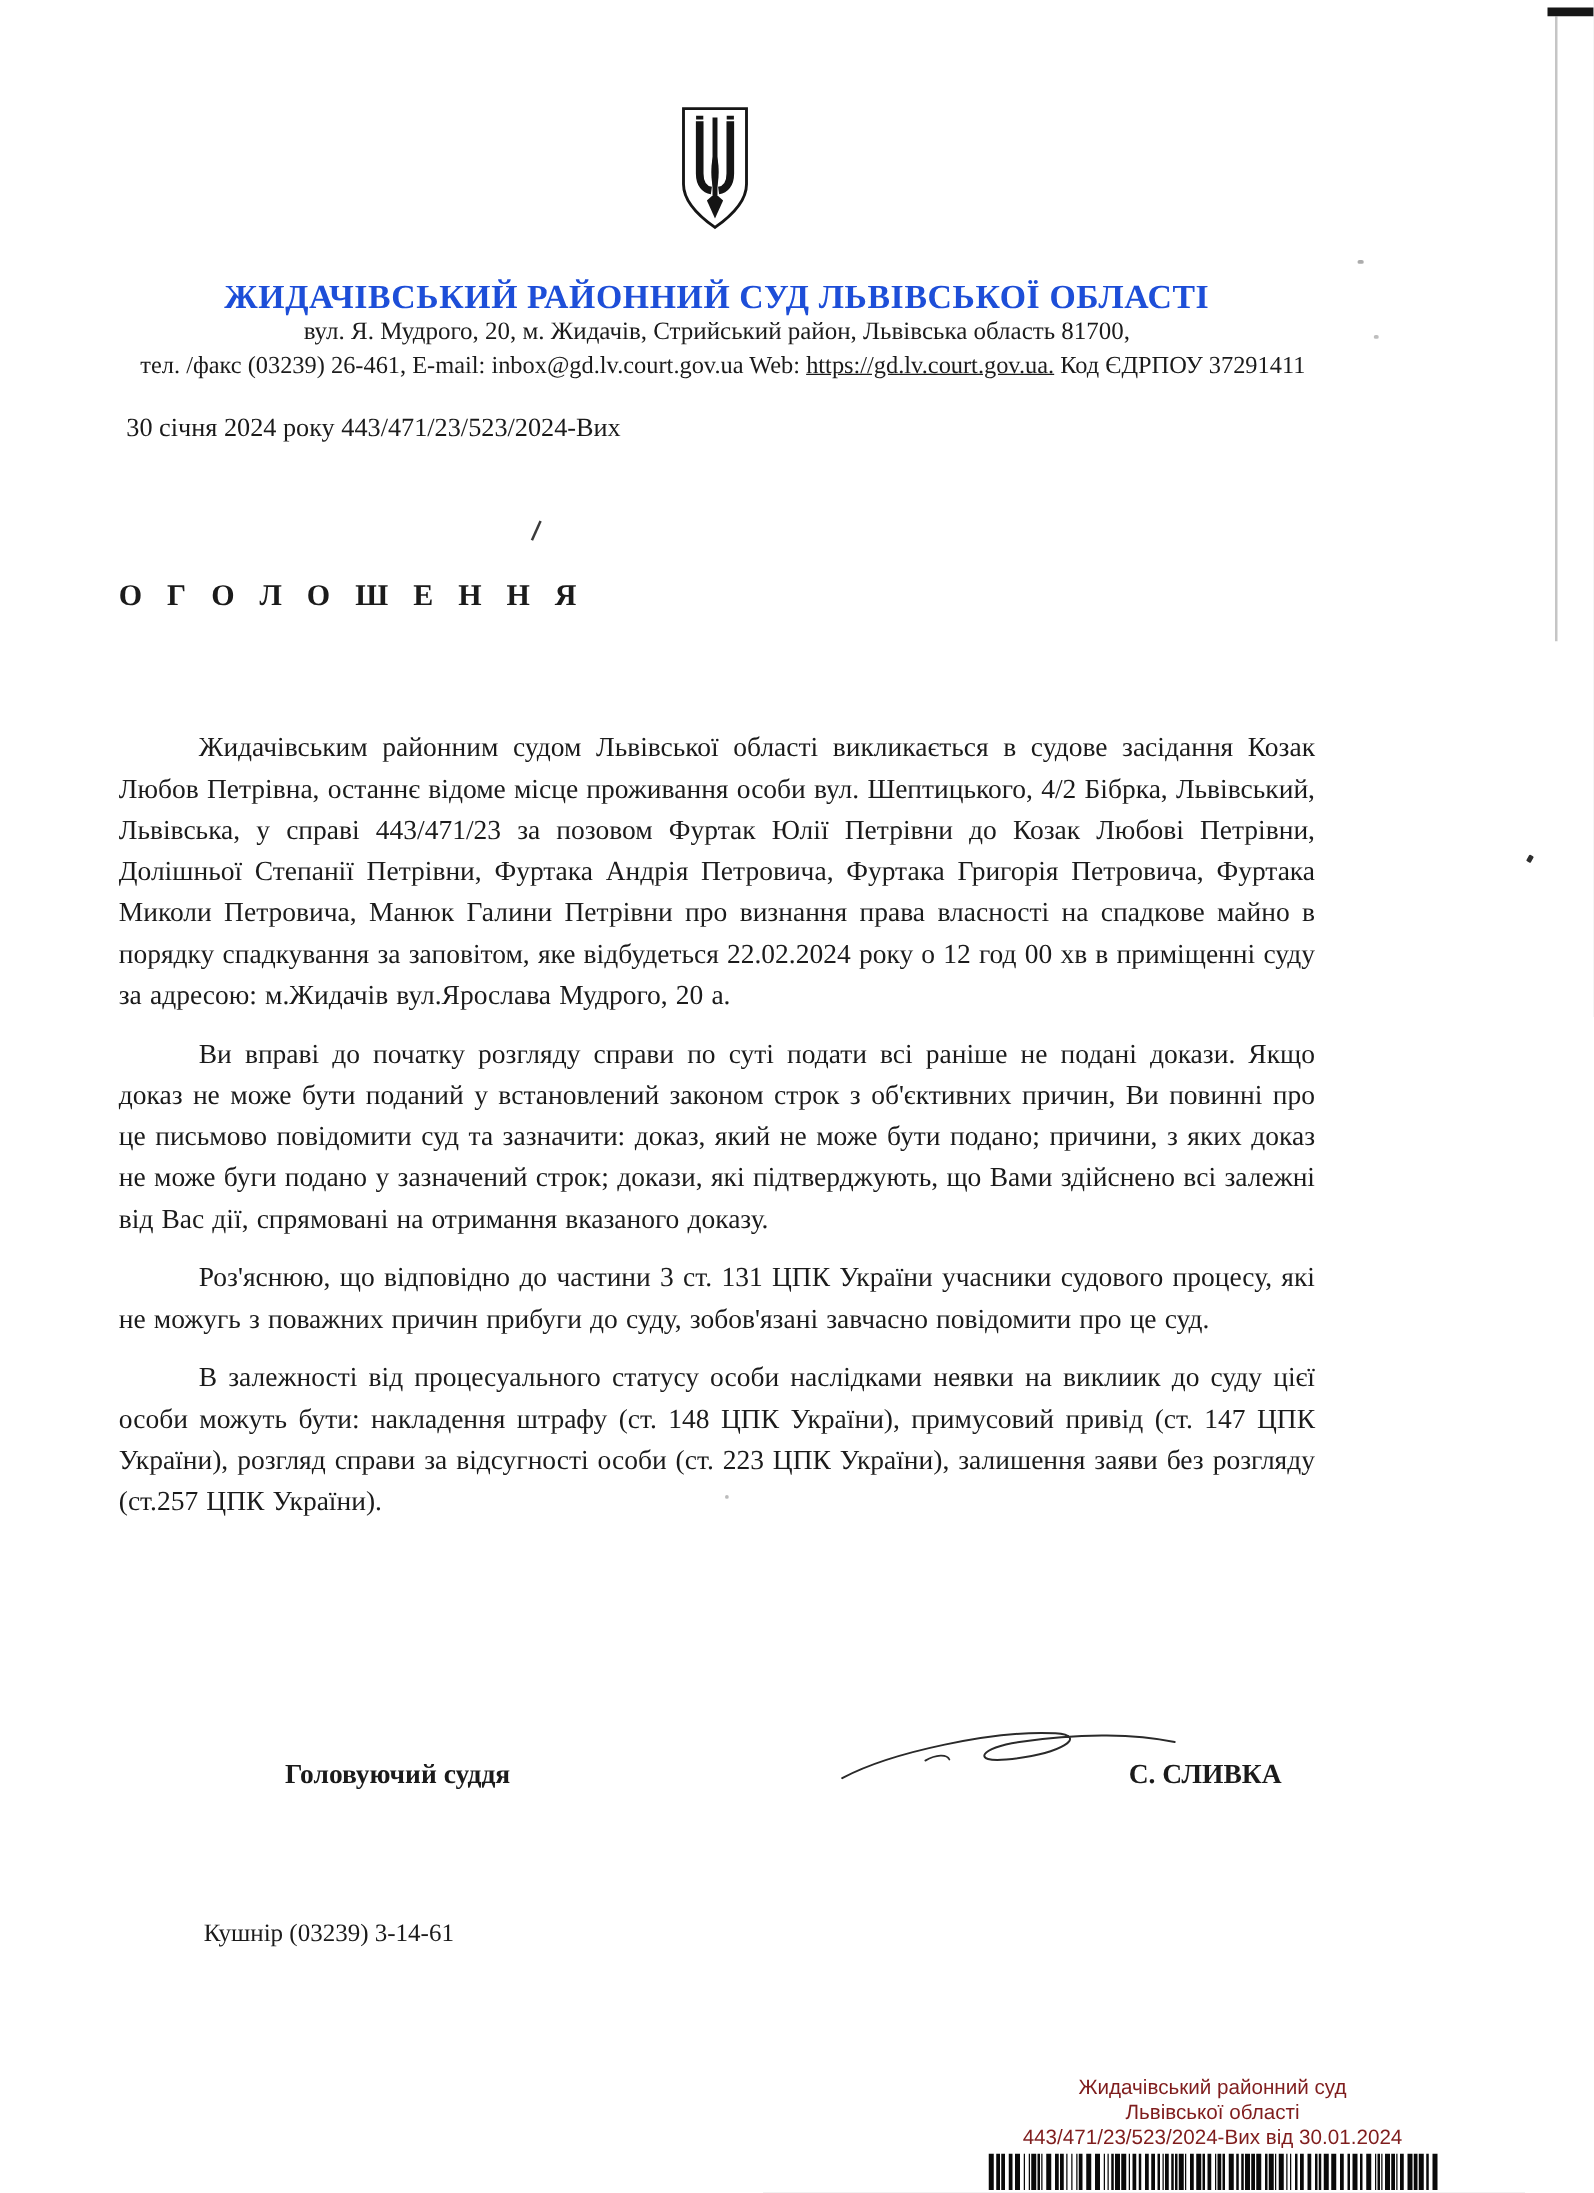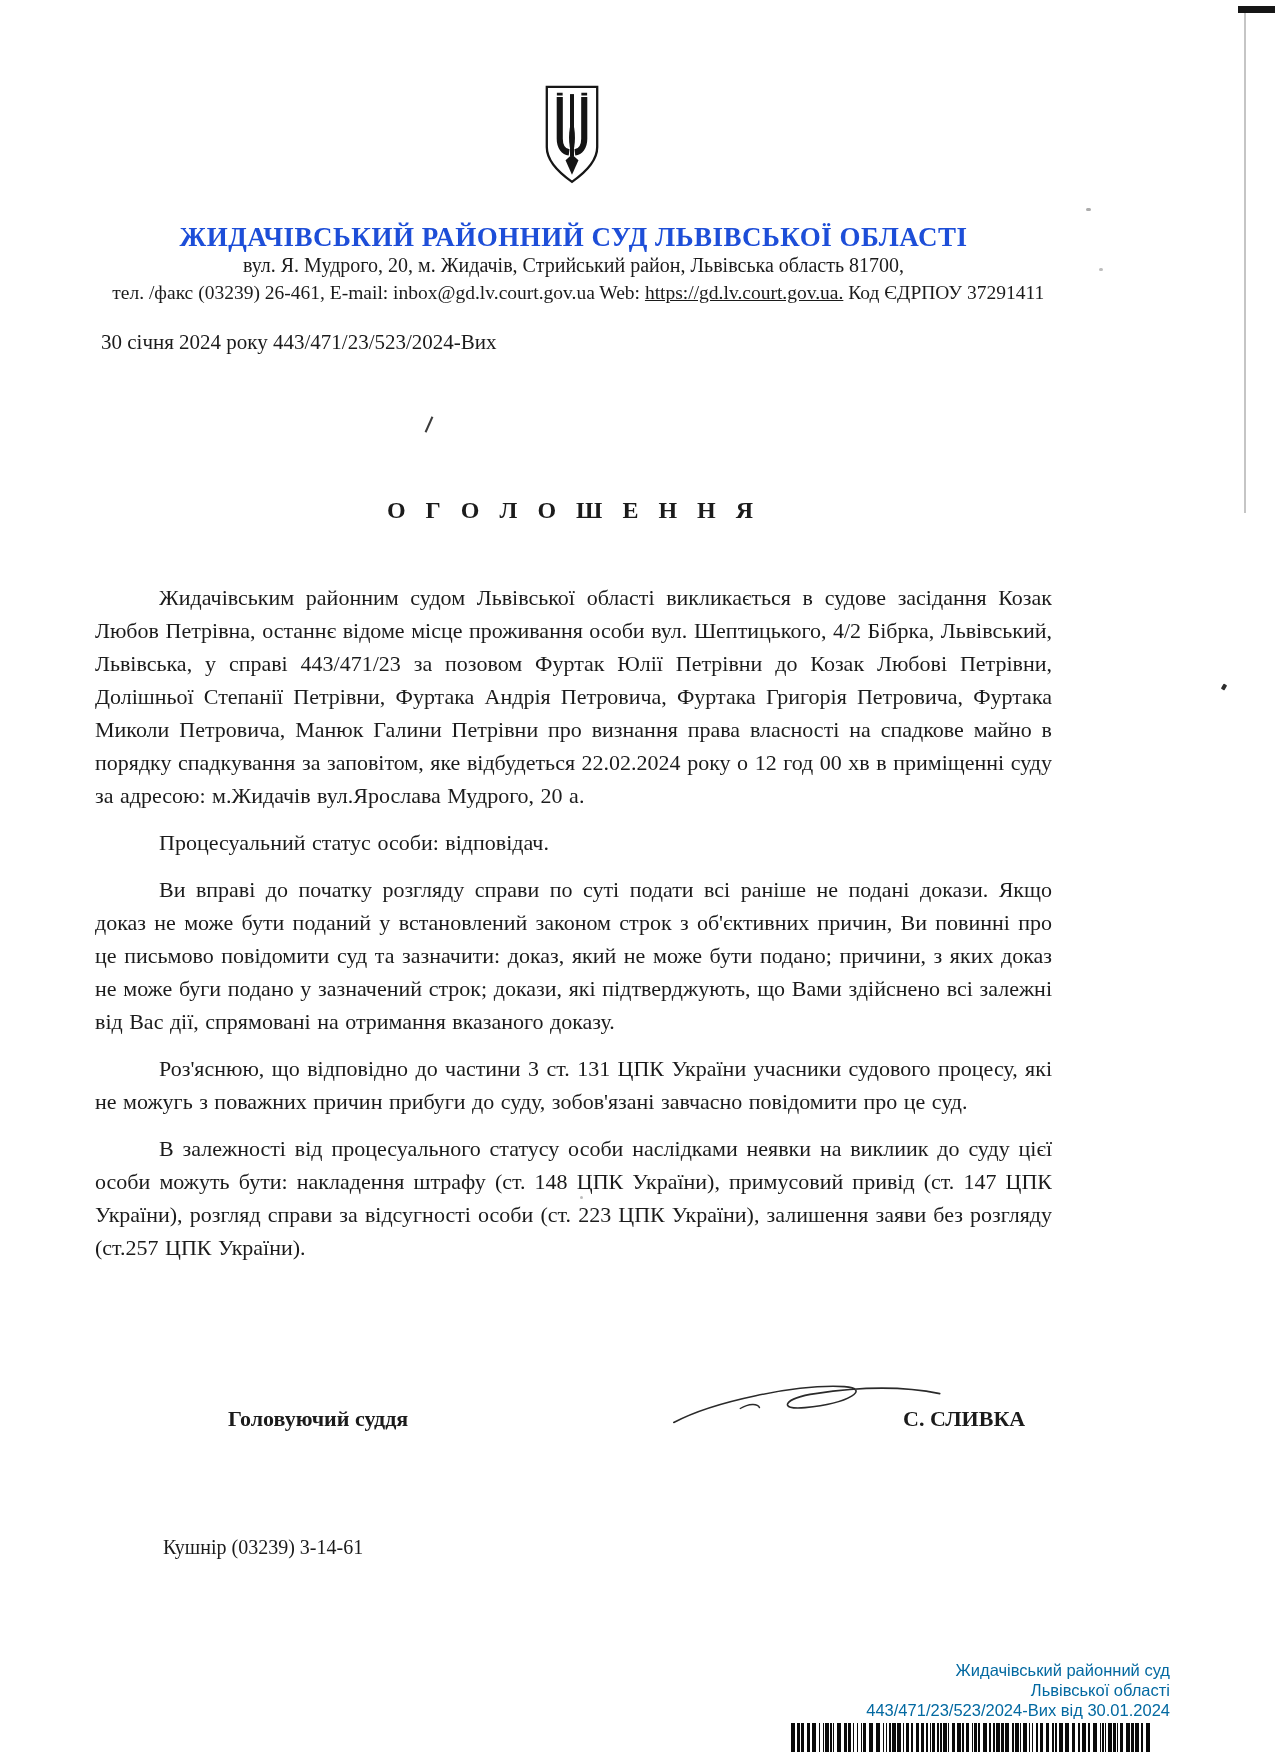--- a/index.html
+++ b/index.html
@@ -16,42 +16,42 @@
 
   
   .emblem{position:absolute;left:536px;top:82px;width:72px;height:112px;}
   .court-name{position:absolute;top:222px;width:100%;text-align:center;
     font-size:27px;font-weight:bold;letter-spacing:.5px;color:#1d4ed8;}
   .addr{position:absolute;top:254px;width:100%;text-align:center;font-size:20px;}
   .contact{position:absolute;top:282px;width:115%;left:-7%;text-align:center;font-size:19.5px;}
   .contact .url{text-decoration:underline;}
   .ref-line{position:absolute;top:330px;left:6px;font-size:21px;}
 
-  .doc-title{position:absolute;top:497px;width:100%;text-align:center;
+  .doc-title{position:absolute;top:464px;width:100%;
     font-size:24px;font-weight:bold;letter-spacing:7px;}
 
   
   .body-text{position:absolute;top:581px;width:957px;}
   .body-text p{
     margin:0 0 14px 0;
     font-size:22px;line-height:33px;
     text-align:justify;text-indent:64px;
     word-spacing:1px;
   }
 
   
   .sig-role{position:absolute;left:228px;top:1406px;font-size:22px;font-weight:bold;}
   .sig-name{position:absolute;left:903px;top:1406px;font-size:22px;font-weight:bold;}
   .sig-mark{position:absolute;left:665px;top:1378px;width:280px;height:54px;}
   .executor{position:absolute;left:163px;top:1536px;font-size:20px;}
 
   
   .footer-block{position:absolute;left:770px;top:1660px;width:400px;
     font-family:"Liberation Sans", sans-serif;font-size:16.5px;line-height:20px;
-    text-align:right;color:#0369a1;}
+    text-align:center;color:#7f1d1d;}
   .barcode{margin-top:3px;height:29px;display:flex;align-items:stretch;justify-content:center;}
   .barcode span{display:block;height:100%;}
   .barcode .b{background:#0a0a0a;}
   .barcode .g{background:transparent;}
 
   
   .art{position:absolute;}
   .art-topbar{left:1238px;top:6px;width:37px;height:7px;background:#161616;}
   .art-vline{left:1244px;top:13px;width:2px;height:500px;background:rgba(110,110,110,.4);}
   .art-tick{left:428px;top:416px;width:2px;height:17px;background:#3c3c3c;transform:rotate(24deg);}
@@ -90,21 +90,20 @@
   <div class="content">
     <div class="court-name">ЖИДАЧІВСЬКИЙ РАЙОННИЙ СУД ЛЬВІВСЬКОЇ ОБЛАСТІ</div>
     <div class="addr">вул. Я. Мудрого, 20, м. Жидачів, Стрийський район, Львівська область  81700,</div>
     <div class="contact"><span>тел. /факс (03239) 26-461, E-mail: inbox@gd.lv.court.gov.ua Web: </span><span class="url">https://gd.lv.court.gov.ua.</span><span> Код ЄДРПОУ 37291411</span></div>
     <div class="ref-line">30 січня 2024 року 443/471/23/523/2024-Вих</div>
 
     <div class="doc-title">О Г О Л О Ш Е Н Н Я</div>
 
     <div class="body-text">
       <p>Жидачівським районним судом Львівської області викликається в  судове засідання Козак Любов Петрівна, останнє відоме місце проживання особи вул. Шептицького, 4/2 Бібрка, Львівський, Львівська, у справі 443/471/23 за позовом Фуртак Юлії Петрівни до Козак Любові Петрівни, Долішньої Степанії Петрівни, Фуртака Андрія Петровича, Фуртака Григорія Петровича, Фуртака Миколи Петровича, Манюк Галини Петрівни про визнання права власності на спадкове майно в порядку спадкування за заповітом, яке відбудеться 22.02.2024 року о 12 год 00 хв в приміщенні суду за адресою: м.Жидачів вул.Ярослава Мудрого, 20 а.</p>
-      <p>Процесуальний статус особи: відповідач.</p>
       <p>Ви вправі до початку розгляду справи по суті подати всі раніше не подані докази. Якщо доказ не може бути поданий у встановлений законом строк з об'єктивних причин, Ви повинні про це письмово повідомити суд та зазначити: доказ, який не може бути подано; причини, з яких доказ не може буги подано у зазначений строк; докази, які підтверджують, що Вами здійснено всі залежні від Вас дії, спрямовані на отримання  вказаного доказу.</p>
       <p>Роз'яснюю, що відповідно до частини 3 ст. 131 ЦПК України учасники судового процесу, які не можугь з поважних причин прибуги до суду, зобов'язані завчасно повідомити про це суд.</p>
       <p>В залежності від процесуального статусу особи наслідками неявки на виклиик до суду цієї особи можуть бути: накладення штрафу (ст. 148 ЦПК України), примусовий привід (ст. 147 ЦПК України), розгляд справи за відсугності особи (ст. 223 ЦПК України), залишення заяви без розгляду (ст.257 ЦПК України).</p>
     </div>
   </div>
 
   <div class="sig-role">Головуючий суддя</div>
   <div class="sig-mark">
     <svg viewBox="0 0 320 60" width="280" height="54" xmlns="http://www.w3.org/2000/svg">
       <path d="M10 50 C55 26 150 6 205 9 C235 11 212 28 160 33 C128 36 136 22 172 17 C230 8 280 10 314 17" fill="none" stroke="#2a2a2a" stroke-width="1.8" stroke-linecap="round"></path>

